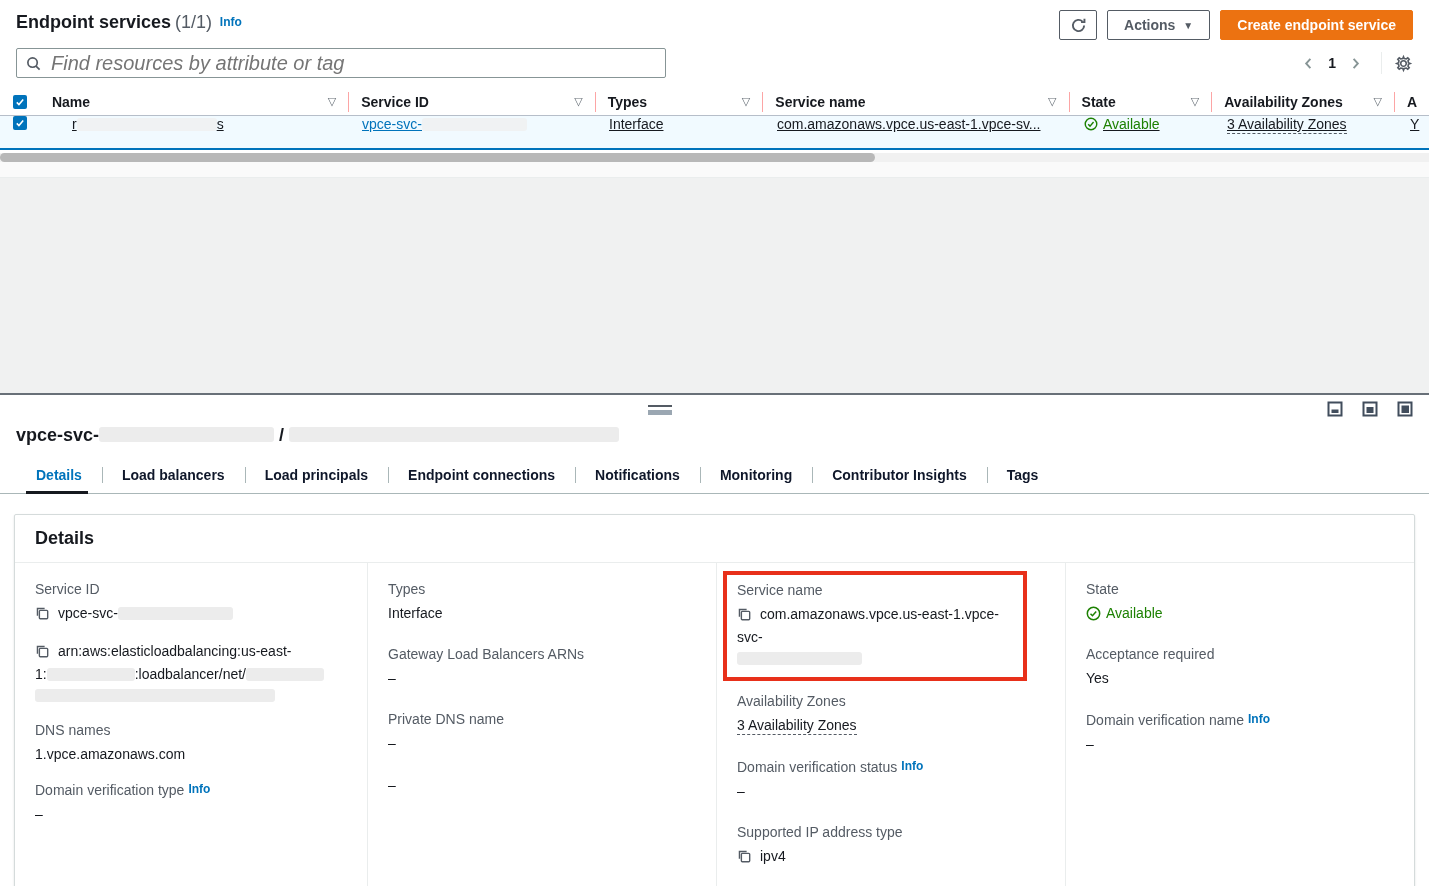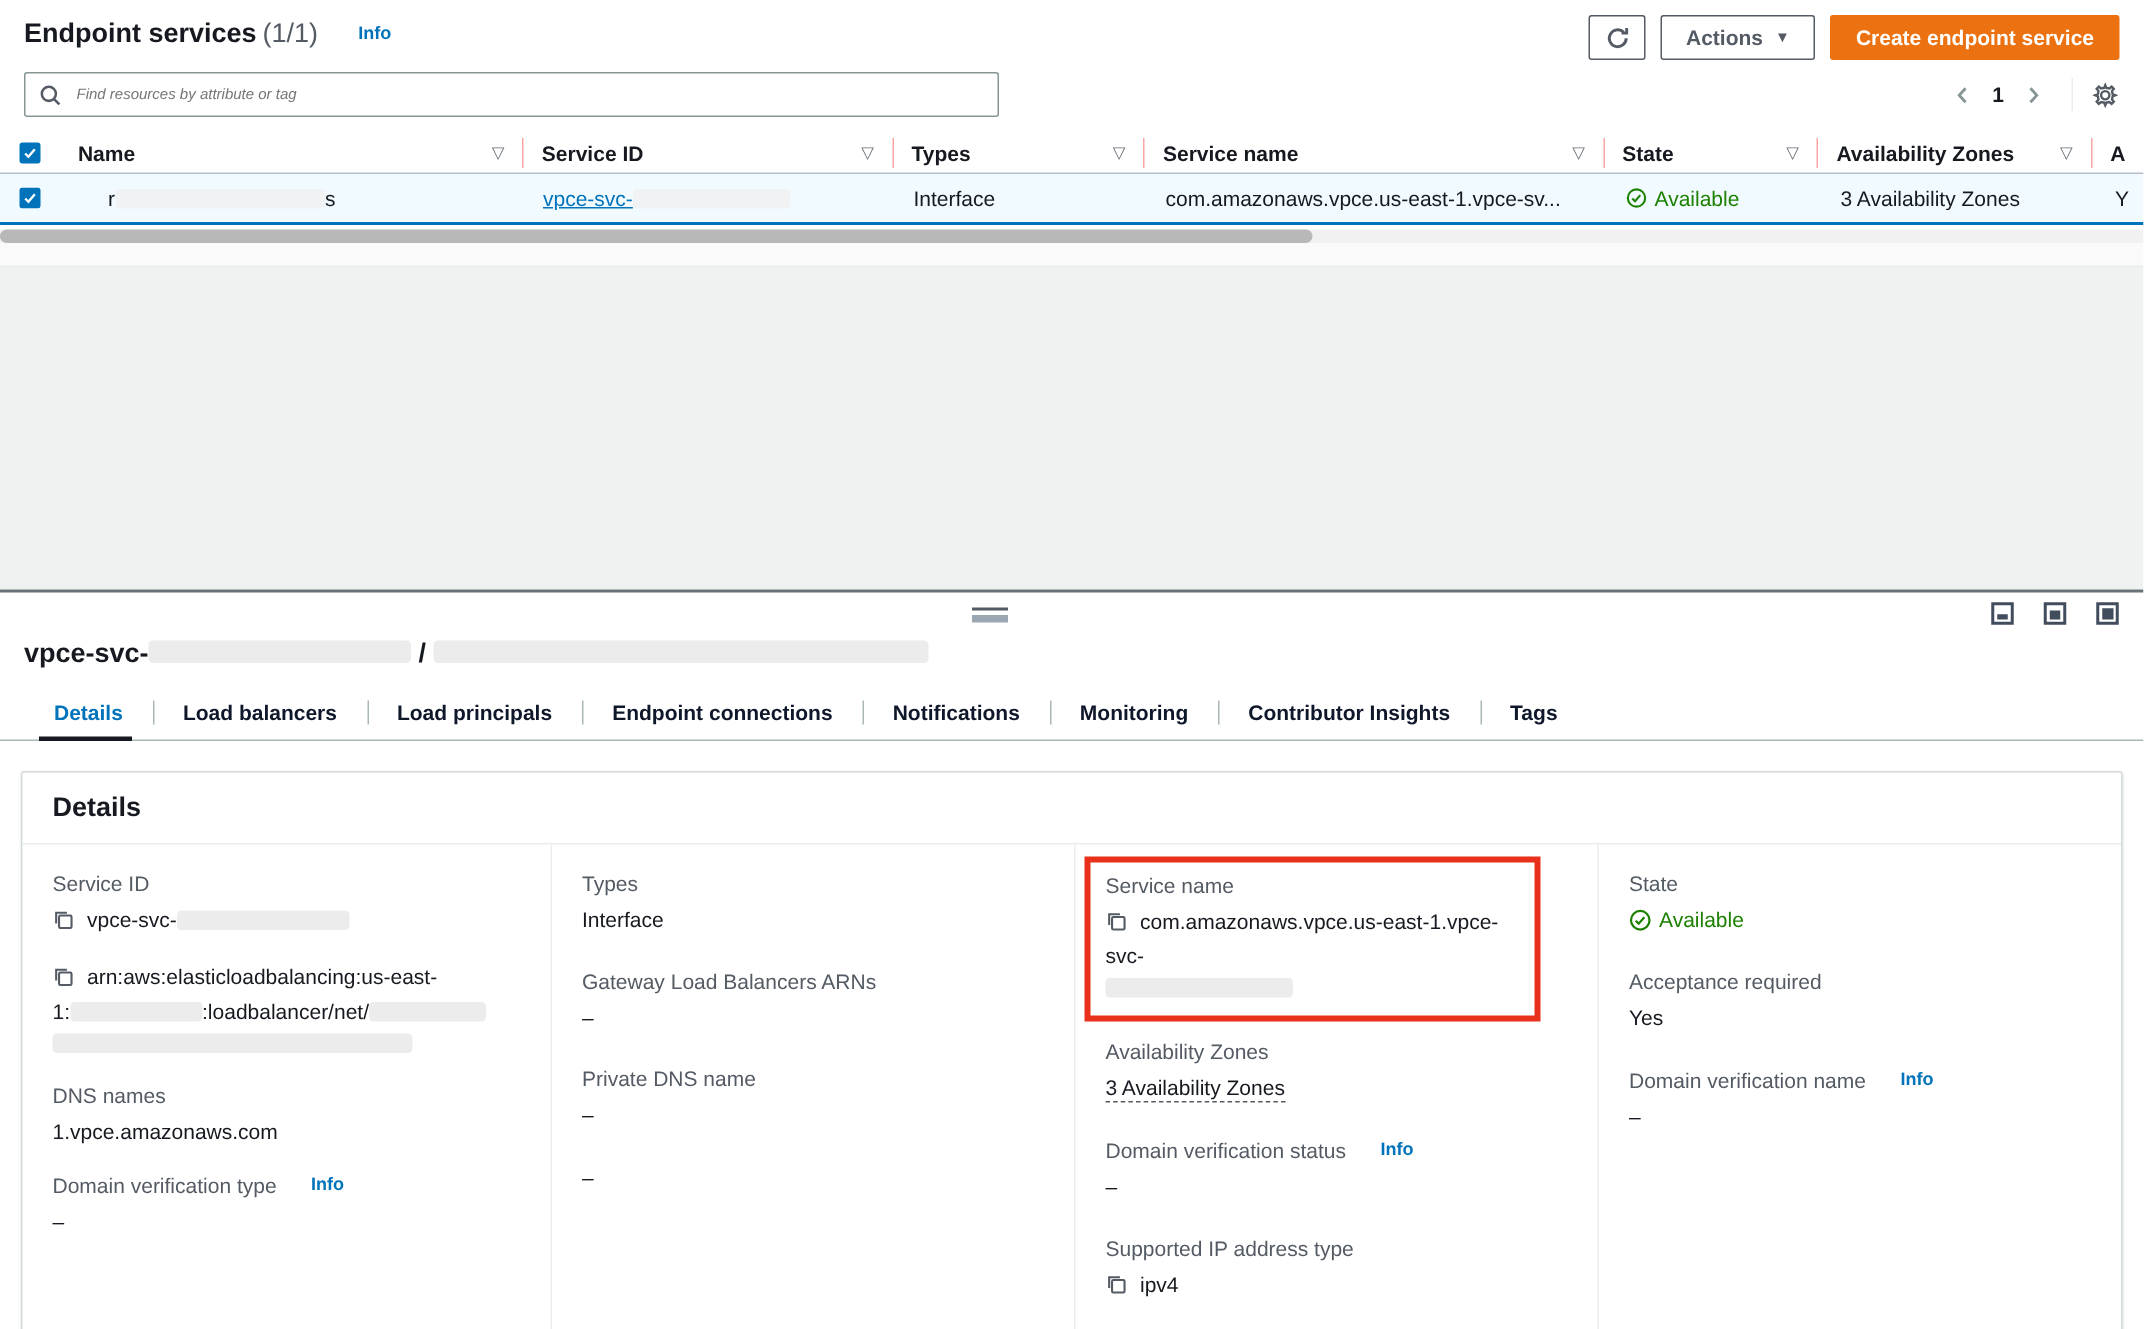--- a/index.html
+++ b/index.html
@@ -7,51 +7,51 @@
   body {
     width:1429px; height:886px; overflow:hidden;
     font-family:"Liberation Sans","DejaVu Sans",sans-serif;
     color:#16191f; background:#fff; font-size:14px;
   }
   
   .page-header { display:flex; align-items:flex-start; justify-content:space-between; padding:10px 16px 2px; height:44px; }
   .title-wrap { padding-top:2px; }
   .page-title { font-size:18px; font-weight:700; display:inline;text-align:center; }
   .count { font-weight:400; color:#545b64; font-size:18px; }
-  .info-link { color:#0073bb; font-size:12px; font-weight:700; margin-left:23px; text-decoration:none; vertical-align:2px; cursor:pointer; }
+  .info-link { color:#0073bb; font-size:12px; font-weight:700; margin-left:4px; text-decoration:none; vertical-align:2px; cursor:pointer; }
   .header-buttons { display:flex; gap:10px; align-items:center; }
   .btn { height:30px; border:1px solid #545b64; background:#fff; color:#545b64; font-weight:700; font-size:14px;
          padding:0 16px; border-radius:2px; display:flex; align-items:center; gap:8px; cursor:pointer; font-family:inherit; }
   .btn-icon { width:38px; justify-content:center; padding:0; }
   .btn-primary { background:#ec7211; border-color:#ec7211; color:#fff; }
   .caret { font-size:10px; }
 
   .controls-row { display:flex; align-items:center; justify-content:space-between; padding:4px 16px 10px; height:44px; }
   .search-box { display:flex; align-items:center; gap:8px; width:650px; height:30px; border:1px solid #879596; border-radius:2px; padding:0 9px; background:#fff; }
-  .search-box input { border:none; outline:none; flex:1; font-style:italic; font-size:10px; color:#687078; font-family:inherit; background:transparent; }
+  .search-box input { border:none; outline:none; flex:1; font-style:italic; font-size:20px; color:#687078; font-family:inherit; background:transparent; }
   .pagination { display:flex; align-items:center; }
   .chev { background:none; border:none; padding:2px 6px; cursor:pointer; display:flex; align-items:center; }
   .page-num { font-weight:700; color:#16191f; padding:0 6px; }
   .pag-divider { width:1px; height:22px; background:#eaeded; margin:0 12px; }
   .gear-btn { background:none; border:none; cursor:pointer; padding:0; display:flex; }
 
   
   .thead { display:flex; height:28px; align-items:center; border-bottom:1px solid #b6bec9; }
   .th { font-weight:700; color:#16191f; display:flex; align-items:center; justify-content:space-between; padding:0 12px; height:20px; }
   .th:not(:last-child){ border-right:1px solid #fca5a5; }
   .sort { color:#687078; font-size:11px; margin-left:6px; }
   .col-check { width:40px; display:flex; justify-content:center; border-right:none !important; }
   .col-name { width:310px; }
   .col-sid  { width:247px; }
   .col-types{ width:168px; }
   .col-sname{ width:307px; }
   .col-state{ width:143px; }
   .col-az   { width:183px; }
   .col-acc  { flex:1; border-right:none !important; }
-  .trow { display:flex; height:34px; align-items:center; background:#f1faff; border-bottom:2px solid #0073bb; font-size:14px; }
+  .trow { display:flex; height:34px; background:#f1faff; border-bottom:2px solid #0073bb; font-size:14px;text-decoration:underline; }
   .td { padding:0 12px; white-space:nowrap; overflow:hidden; }
   .checkbox { width:14px; height:14px; background:#0073bb; border-radius:2px; display:flex; align-items:center; justify-content:center; cursor:pointer; }
   .link { color:#0073bb; text-decoration:underline; cursor:pointer; }
   .state-ok { color:#1d8102; display:flex; align-items:center; gap:5px; }
   .dashed { border-bottom:1px dashed #545b64; padding-bottom:1px; cursor:pointer; }
 
   .redact { display:inline-block; height:13px; background:#ececec; border-radius:3px; vertical-align:-2px; }
   .redact.light { background:#f0f2f3; }
 
   .hscroll { height:9px; margin-top:3px; position:relative; background:#f1f1f1; }

